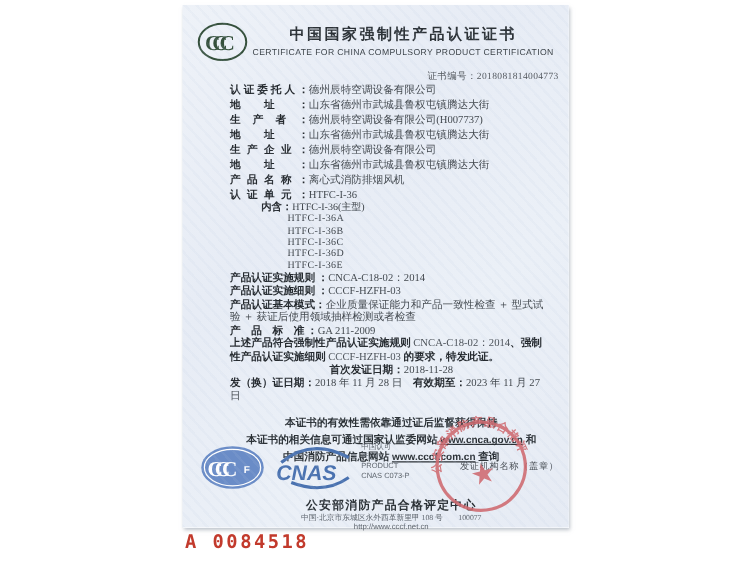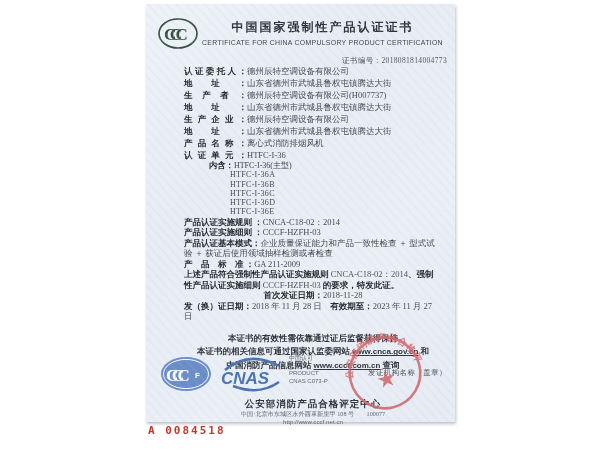--- a/index.html
+++ b/index.html
@@ -57,21 +57,21 @@
   .stamp{position:absolute;left:196px;top:326px;z-index:2;transform:rotate(-14deg);opacity:0.88;}
   .issuer{position:absolute;left:38px;width:258px;top:394px;text-align:center;
           font-size:9.5px;font-weight:700;letter-spacing:1px;color:#2b3136;}
   .addr{position:absolute;left:38px;width:258px;top:406px;text-align:center;
         font-size:6.2px;color:#5d646c;}
   .site{position:absolute;left:38px;width:258px;top:414px;text-align:center;
         font-size:6.2px;color:#5d646c;font-family:"Liberation Sans",sans-serif;}
   .serial{
     position:absolute;left:148px;top:424px;
     font-family:"DejaVu Sans Mono","Liberation Mono",monospace;
-    font-size:11px;font-weight:700;color:#c23a2c;letter-spacing:2px;
+    font-size:15px;font-weight:700;color:#c23a2c;letter-spacing:2px;
   }
 </style>
 </head>
 <body>
 
 <div class="paper">
 
   <svg class="ccc-logo" width="42" height="36" viewBox="0 0 42 36">
     <ellipse cx="21" cy="17.5" rx="19" ry="14.5" fill="none" stroke="#35503c" stroke-width="1.6"></ellipse>
     <text x="7" y="24" font-size="17" font-weight="bold" letter-spacing="-6.5" fill="#35503c" font-family="Liberation Serif, serif">CCC</text>

